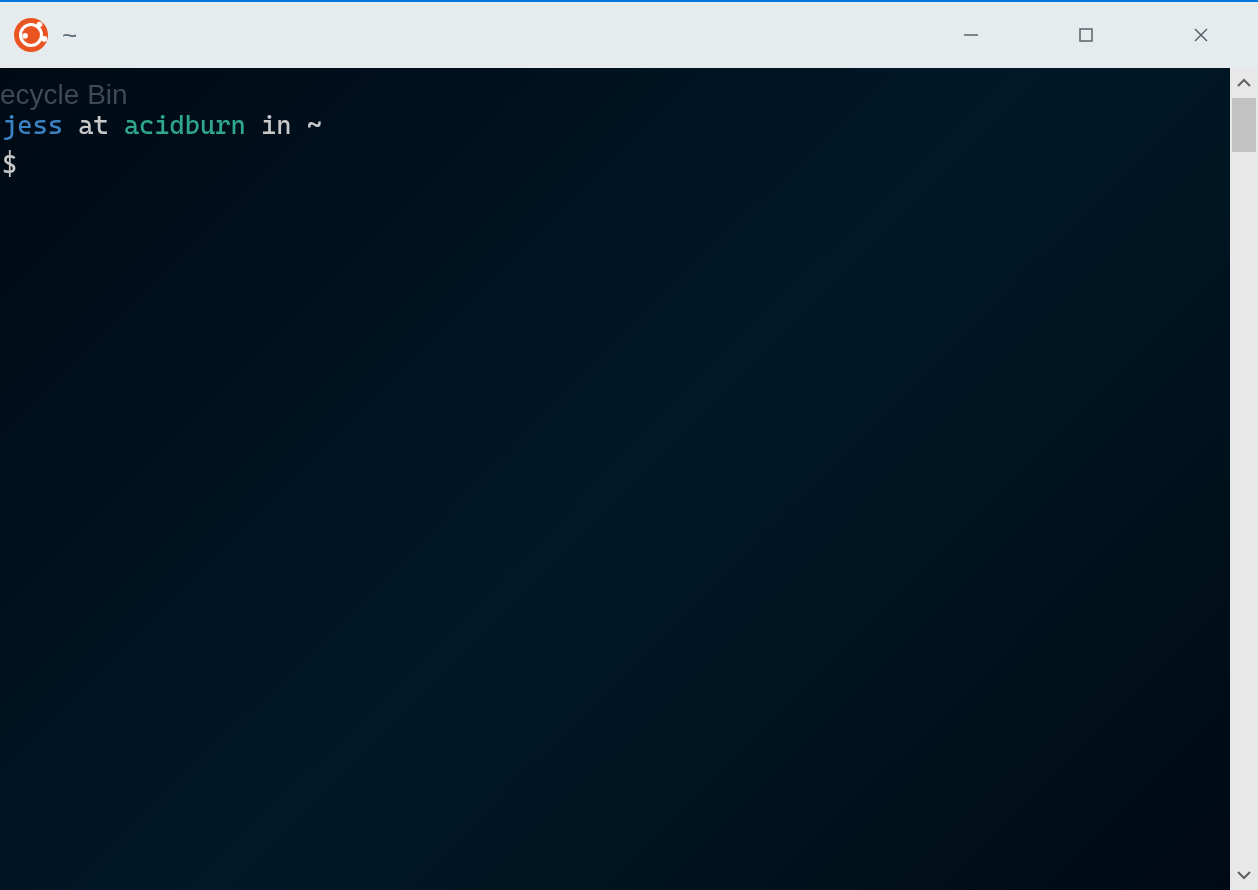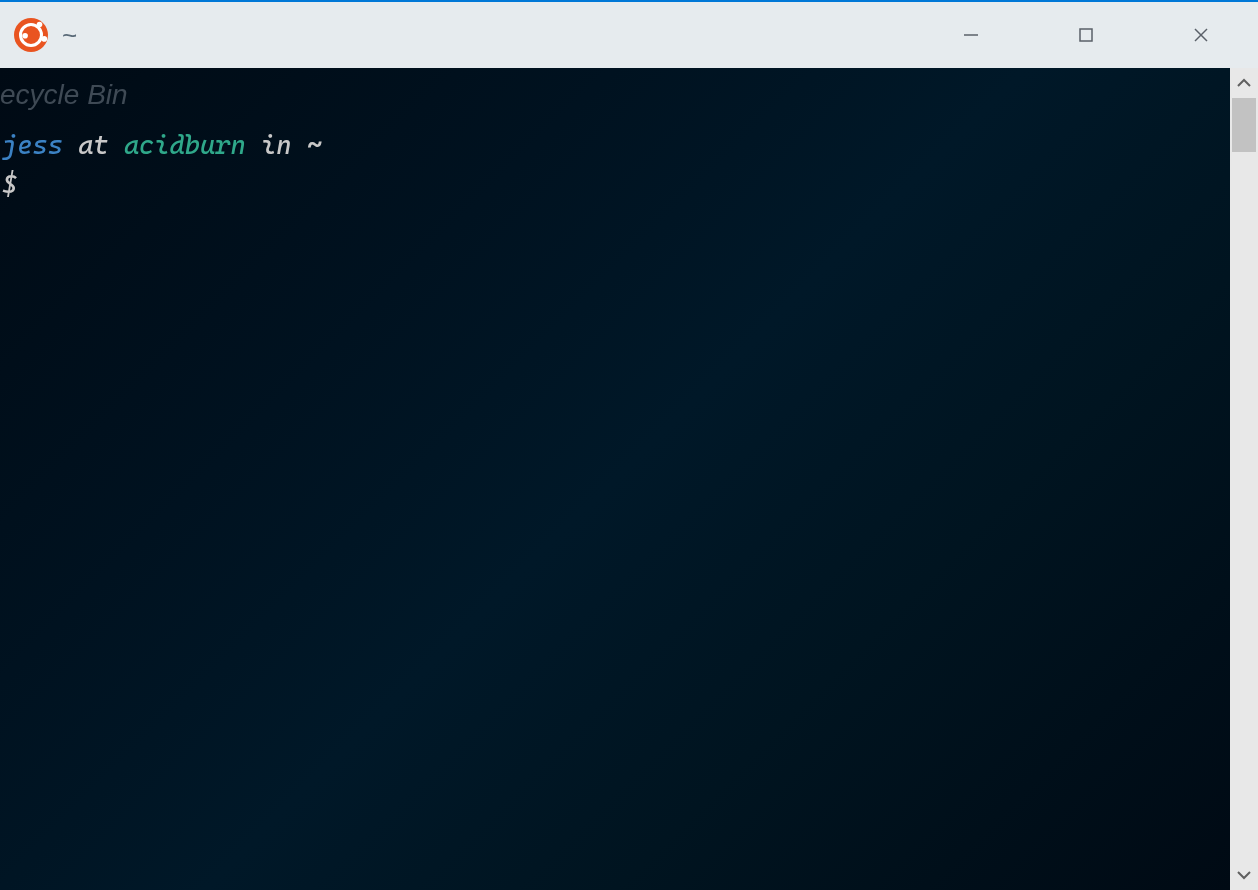--- a/index.html
+++ b/index.html
@@ -82,27 +82,26 @@
       height: 18px;
     }
     .terminal-container {
       display: flex;
       height: calc(100% - 68px);
       position: relative;
     }
     .terminal-body {
       flex: 1;
       background: linear-gradient(135deg, #000a14 0%, #001220 30%, #001828 50%, #001420 70%, #000a14 100%);
-      padding: 20px 0 0 0;
+      padding: 0 0 0 0;
       font-family: 'Cascadia Code', 'Consolas', 'Courier New', monospace;
       font-size: 26px;
       line-height: 1.5;
       position: relative;
       overflow: hidden;
-      font-style: italic;
     }
     .background-text {
       color: #4a5560;
       font-family: 'Segoe UI', sans-serif;
       font-size: 28px;
       position: absolute;
       top: 6px;
       left: 0;
       opacity: 0.85;
     }

